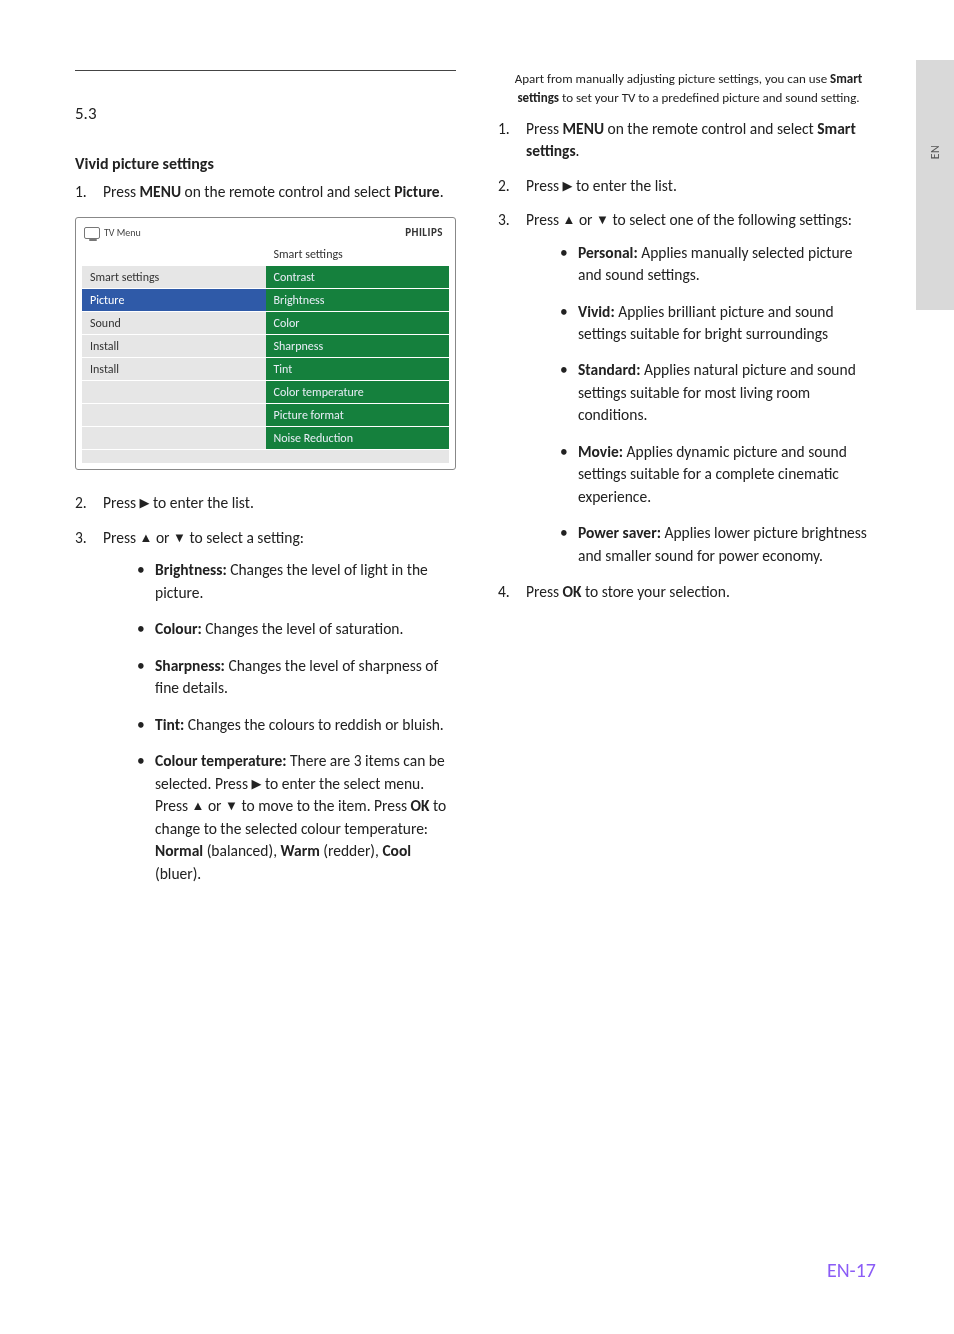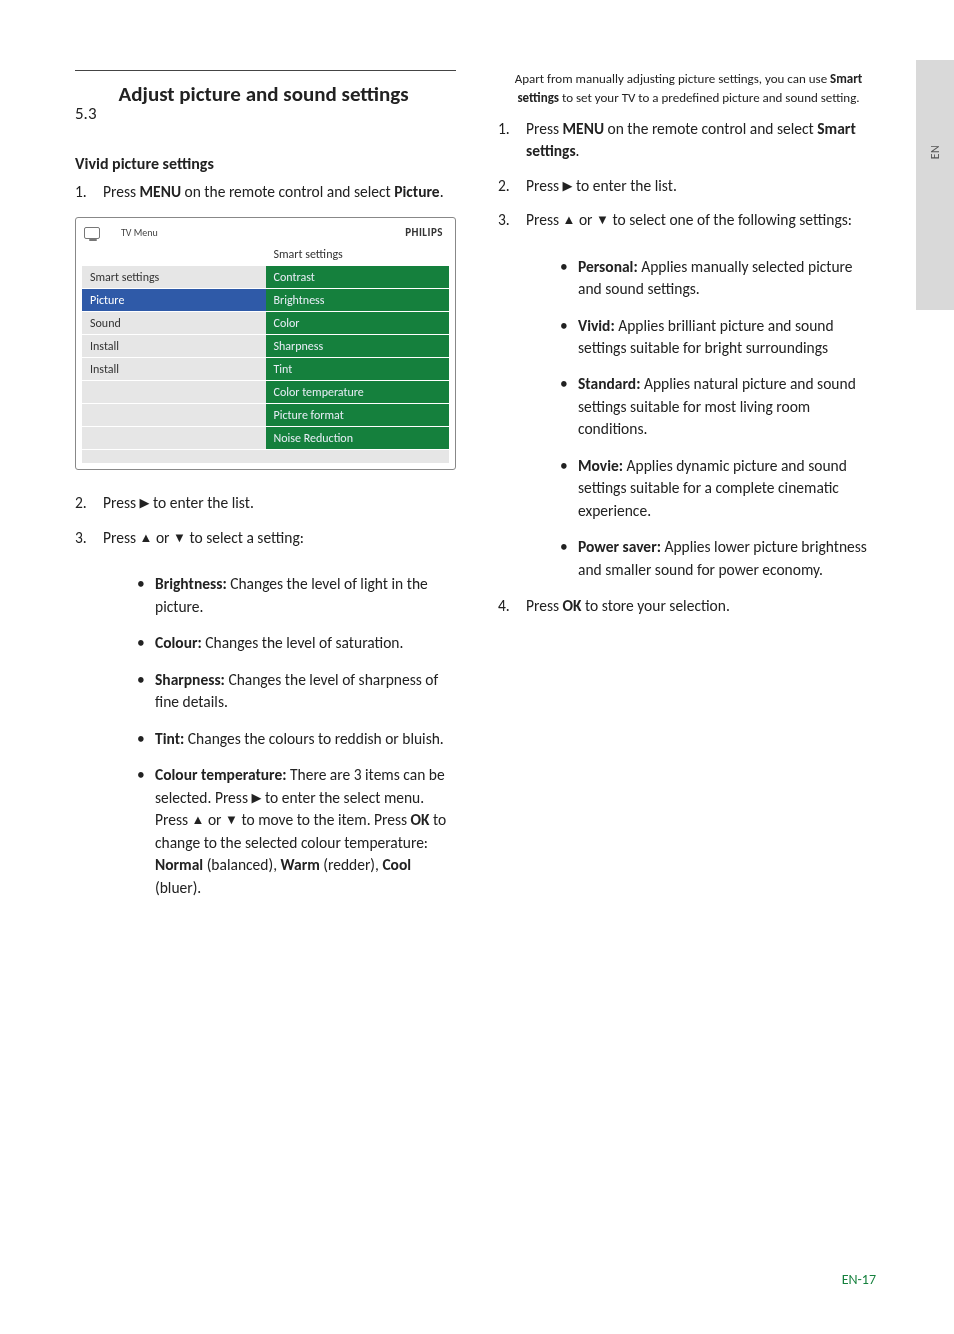--- a/index.html
+++ b/index.html
@@ -50,21 +50,21 @@
 
   .subheading { font-size: 16px; font-weight: bold; margin: 20px 0 8px 0; }
 
   ol.steps { list-style: none; counter-reset: step; }
   ol.steps > li { counter-increment: step; position: relative; padding-left: 28px; margin-bottom: 12px; font-size: 15.5px; line-height: 1.45; }
   ol.steps > li::before { content: counter(step) "."; position: absolute; left: 0; }
 
   .bold { font-weight: bold; }
   .italic { font-style: italic; }
 
-  ul.bullets { list-style: none; margin-top: 24px; }
+  ul.bullets { list-style: none; margin-top: 10px; }
   ul.bullets > li { position: relative; padding-left: 22px; margin-bottom: 14px; font-size: 15.5px; line-height: 1.45; }
   ul.bullets > li::before { content: "•"; position: absolute; left: 4px; }
 
   .nested { margin-left: 30px; }
 
   .glyph { font-family: Arial, sans-serif; font-size: 13px; vertical-align: 1px; }
 
   
   .tv-menu {
     border: 1px solid #888;
@@ -73,59 +73,58 @@
     background: #fff;
     width: 100%;
     font-size: 12px;
     padding: 6px;
   }
   .tv-top {
     display:flex; justify-content:space-between; align-items:flex-end;
     padding: 2px 6px 4px 2px;
   }
   .tv-top .logo { font-weight: bold; letter-spacing: 0.5px; font-size: 11px; color:#333; }
-  .tv-icon-wrap { display:flex; align-items:center; gap:21px; }
+  .tv-icon-wrap { display:flex; align-items:center; gap:4px; }
   .tv-icon {
     width: 16px; height: 12px; border:1.5px solid #777; border-radius:2px; background:#fff; position:relative;
   }
   .tv-icon::after{ content:""; position:absolute; bottom:-3px; left:4px; width:8px; height:2px; background:#777; border-radius:1px;}
   .tv-title { font-size: 10px; color:#444;}
   .tv-body { display:flex; }
   .tv-col { width:50%; }
   .tv-row { padding: 4px 8px; border-top:1px solid #fff; }
   .tv-left .tv-row { background:#e6e6e6; color:#333; }
   .tv-left .tv-row.sel { background:#2f5aa8; color:#fff; }
   .tv-right .tv-row { background:#15803d; color:#e8edf6; }
   .tv-head-row { background:#fff !important; color:#333 !important; padding:4px 8px; border:none; }
   .tv-foot { height:14px; background:#e6e6e6; border-top:1px solid #fff;}
 
   .footer {
     position: absolute;
-    bottom: 46px;
+    bottom: 52px;
     right: 78px;
-    font-size: 14px;
-    color: #15803d;
+    font-size: 20px;
+    color: #8b5cf6;
   }
 
   p.intro { font-size: 13px; line-height:1.45; margin-bottom: 10px; text-align: center; }
 </style>
 </head>
 <body>
 
 <div class="side-tab">
     <span>EN</span>
   </div>
 
 <div class="columns">
 
   <div class="col">
     <hr class="sec-hr">
     <div class="section-heading">
       <div class="num">5.3</div>
-      <div class="title">Adjust picture and sound settings</div>
     </div>
 
     <div class="subheading">Vivid picture settings</div>
 
     <ol class="steps">
       <li>
         <span>Press </span><span class="bold">MENU</span><span> on the remote control and select </span><span class="bold">Picture</span><span>.</span>
       </li>
     </ol>
 

